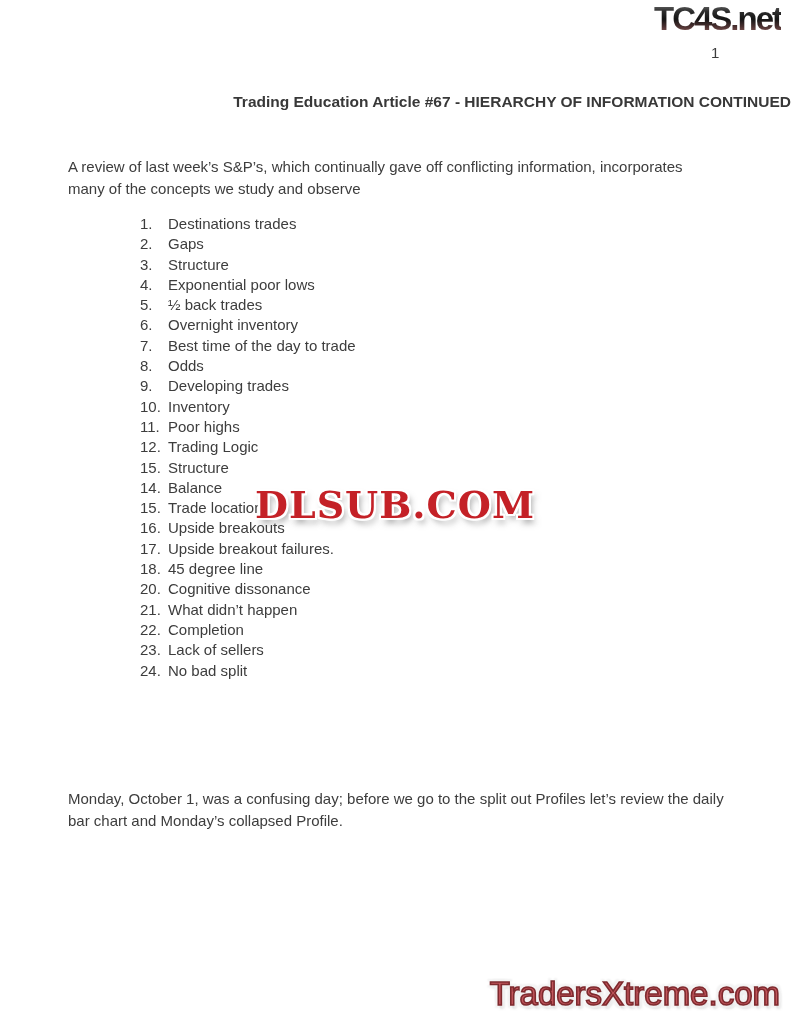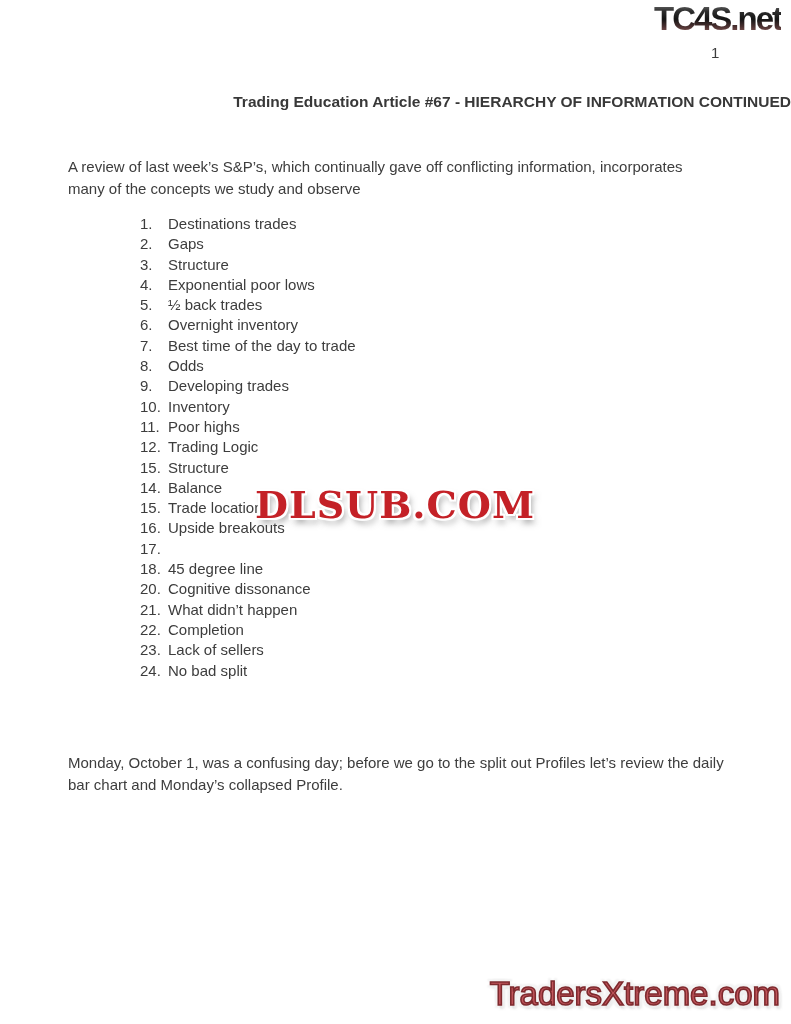--- a/index.html
+++ b/index.html
@@ -51,21 +51,21 @@
   
   .intro {
     position: absolute;
     top: 156px; left: 68px;
     width: 650px;
     font-size: 15px;
     line-height: 22px;
   }
   .body2 {
     position: absolute;
-    top: 752px; left: 68px;
+    top: 788px; left: 68px;
     width: 656px;
     font-size: 15px;
     line-height: 22px;
   }
 
   
   .concepts {
     position: absolute;
     top: 214px; left: 140px;
     list-style: none;
@@ -217,20 +217,21 @@
       <span class="txt">Trade location</span>
     </li>
 
     <li class="concept-row">
       <span class="num">16.</span>
       <span class="txt">Upside breakouts</span>
     </li>
 
     <li class="concept-row">
       <span class="num">17.</span>
+      <span class="txt">Upside breakout failures.</span>
     </li>
 
     <li class="concept-row">
       <span class="num">18.</span>
       <span class="txt">45 degree line</span>
     </li>
 
 
     <li class="concept-row">
       <span class="num">20.</span>

